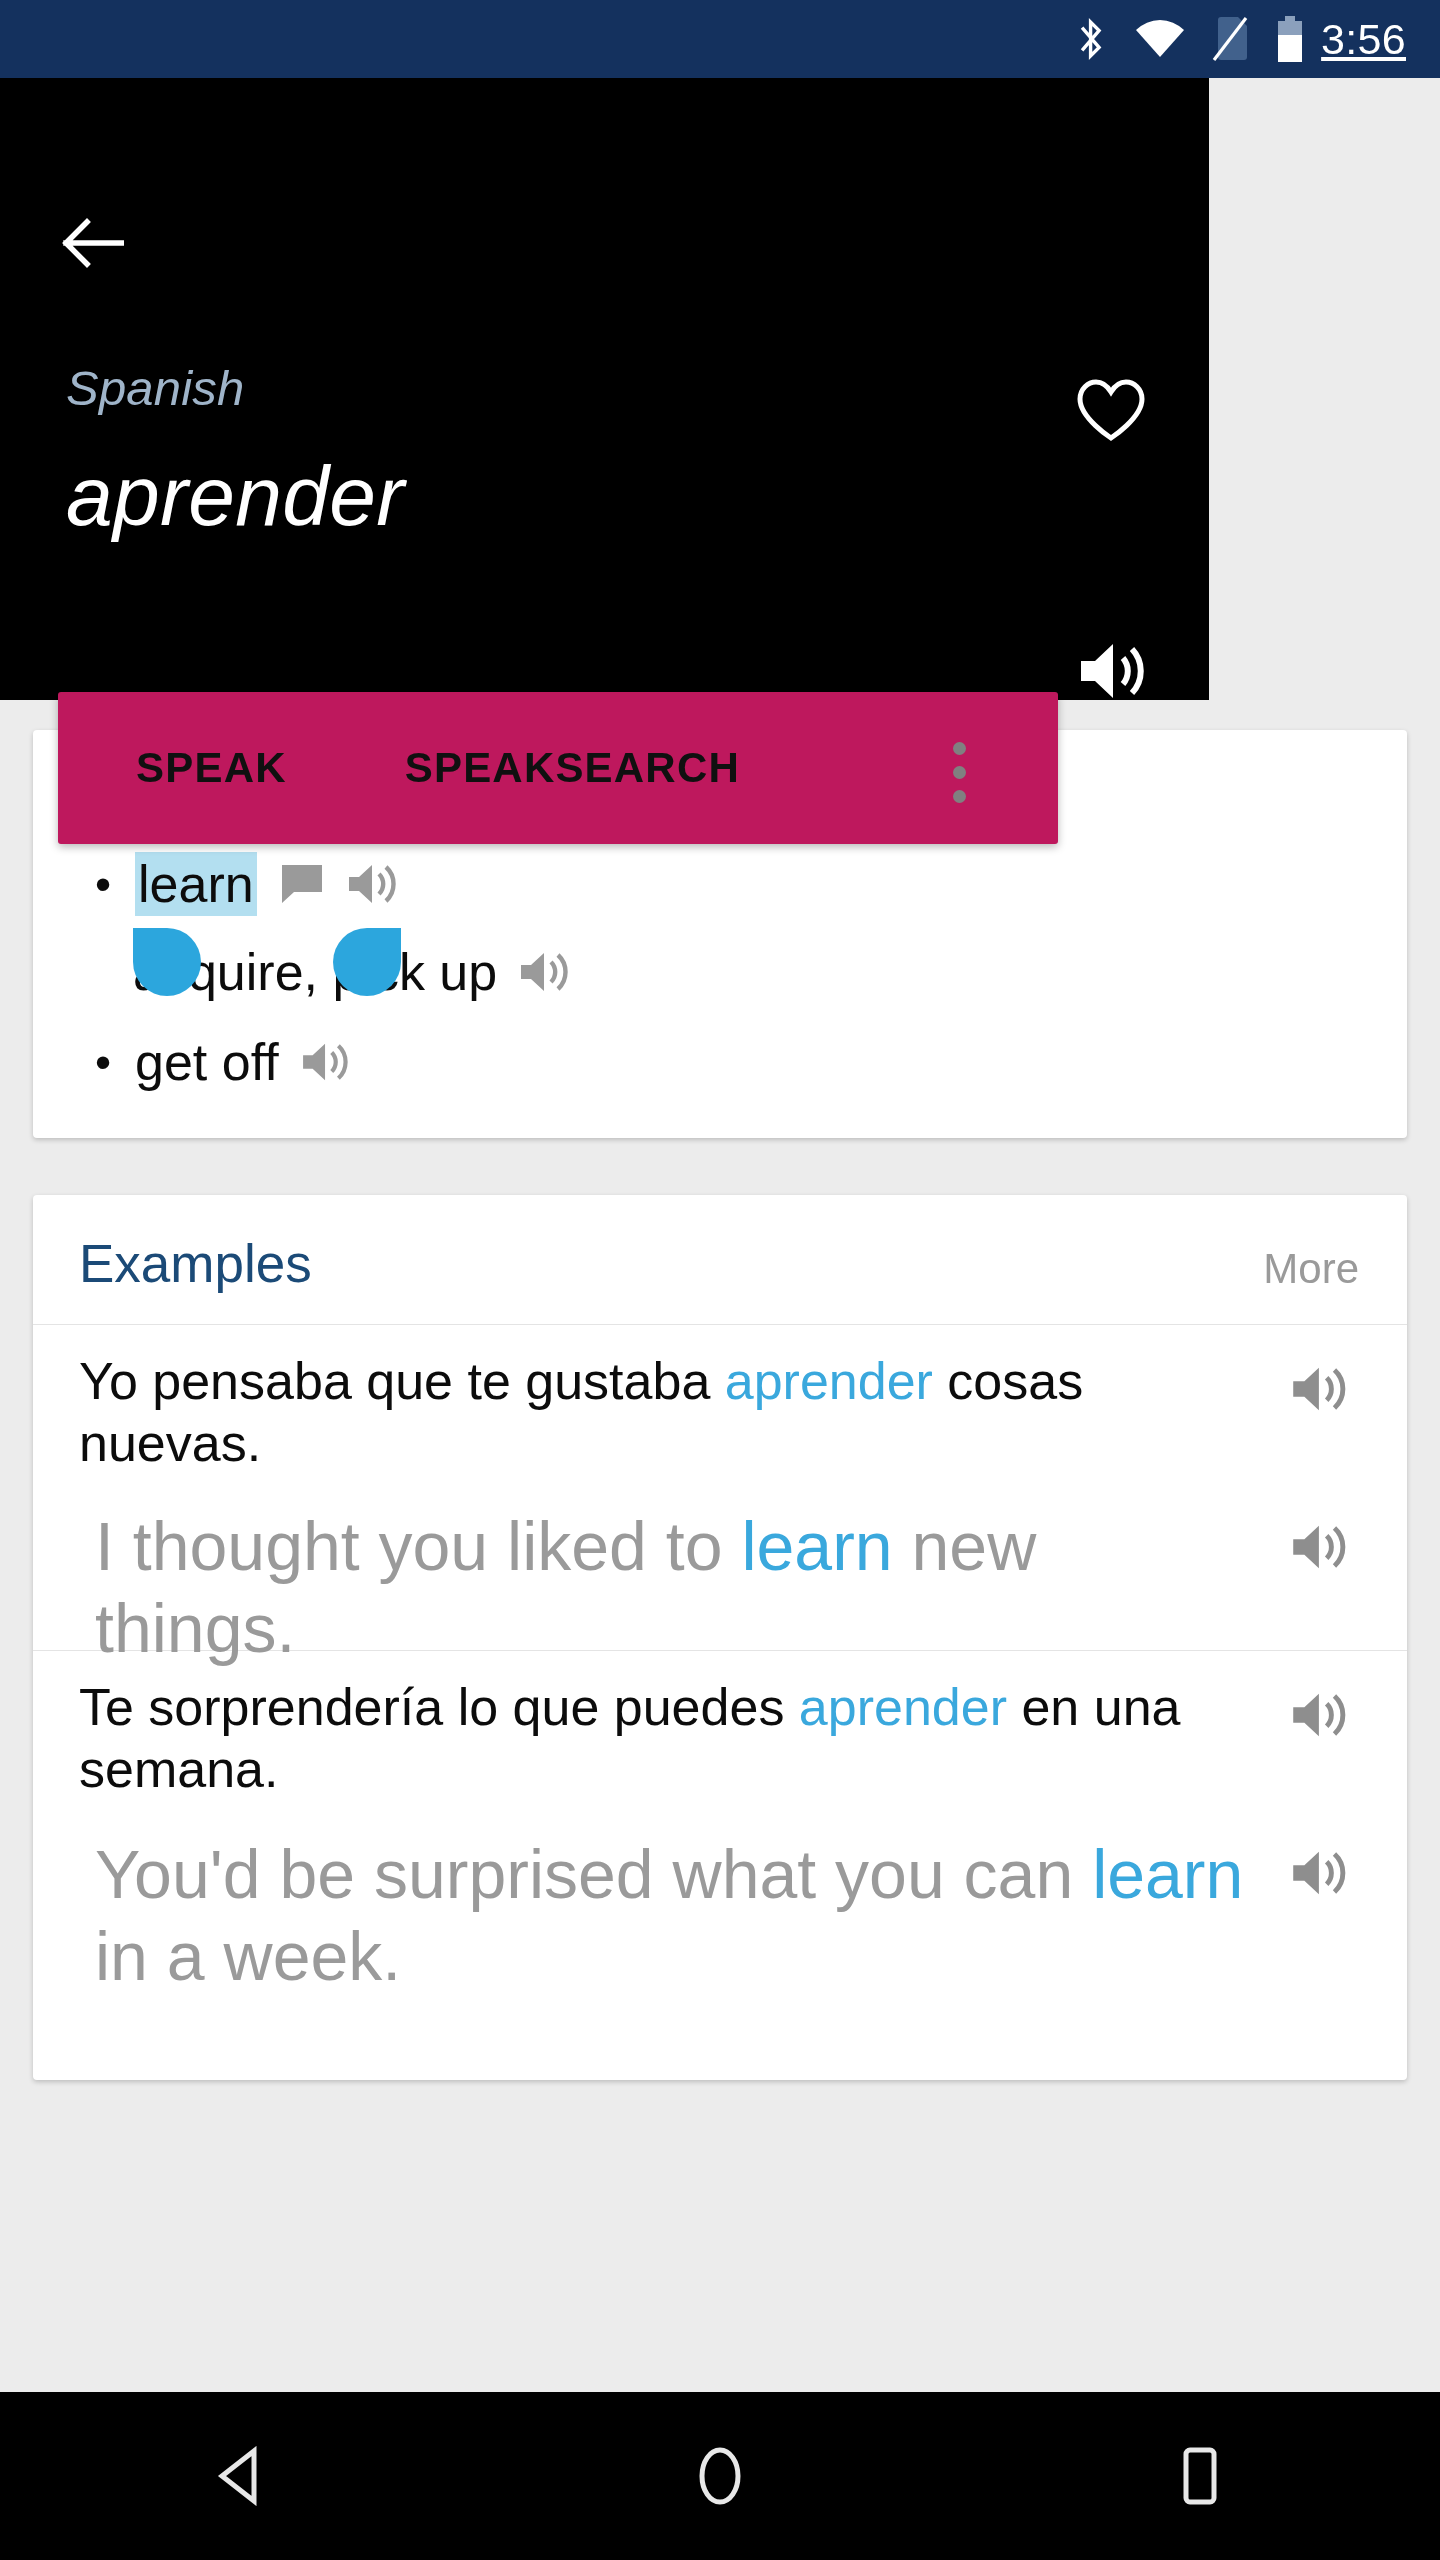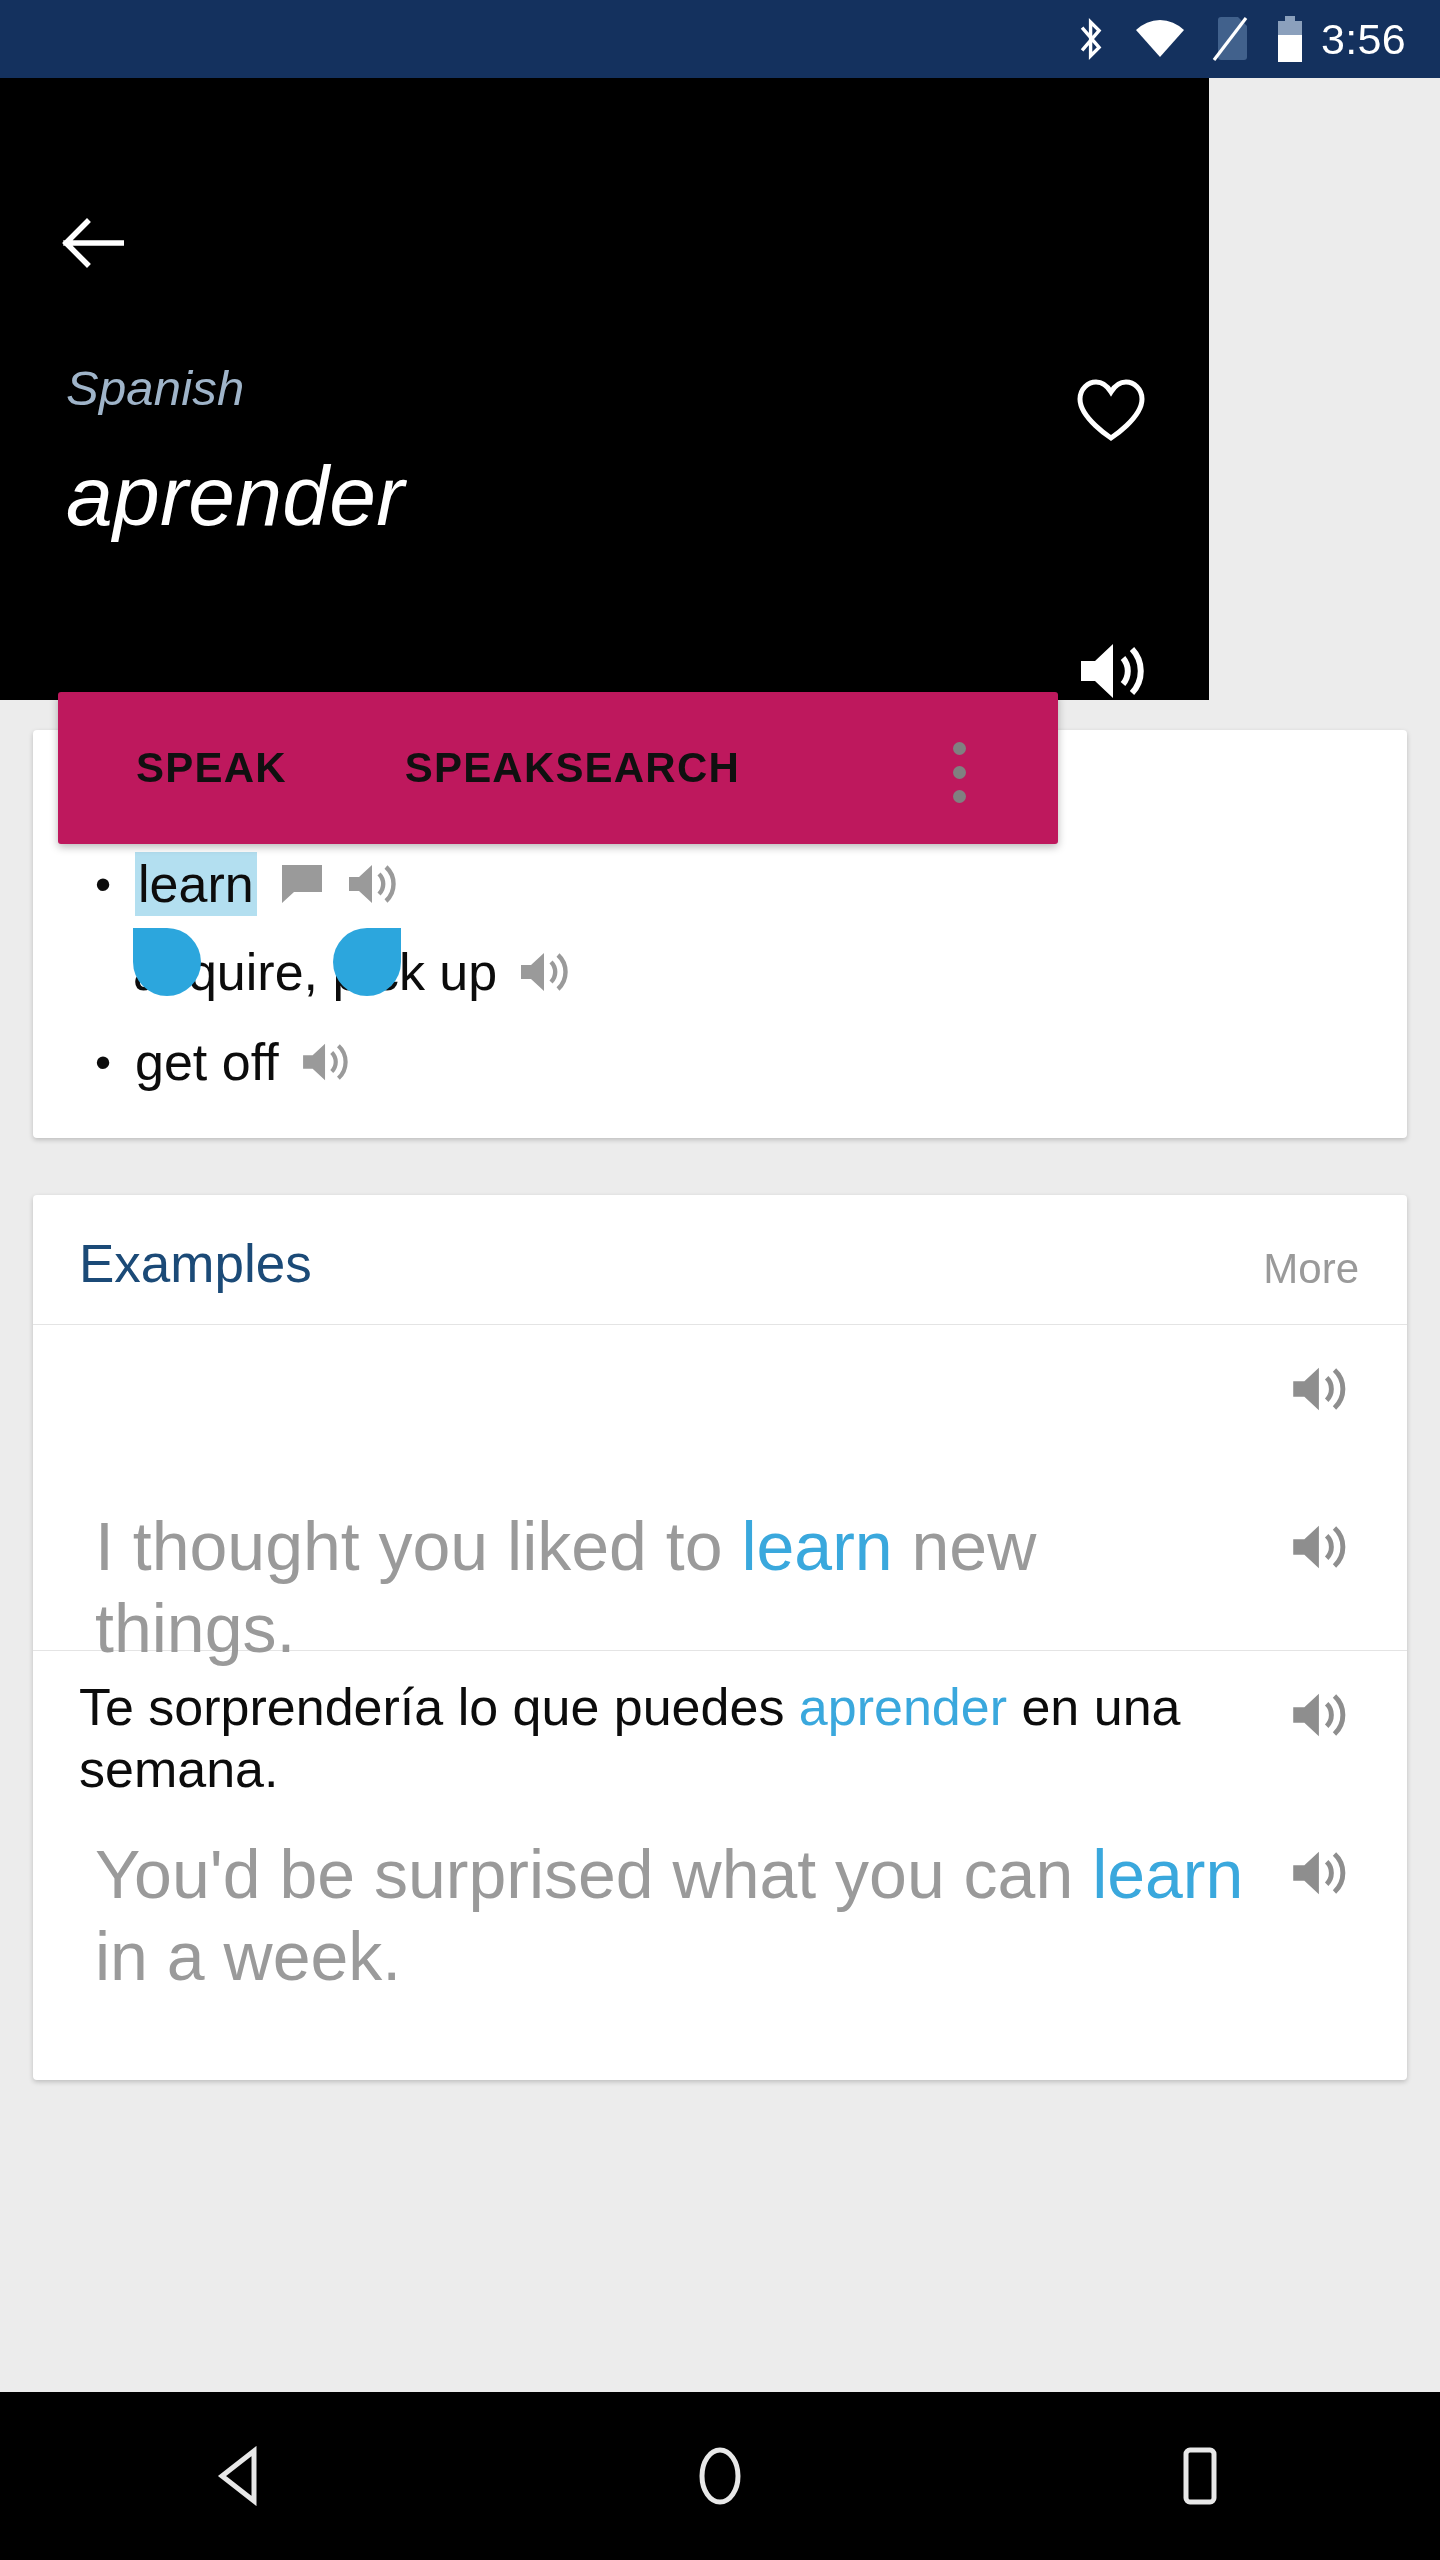--- a/index.html
+++ b/index.html
@@ -14,21 +14,21 @@
   
   #statusbar {
     position:absolute; top:0; left:0; width:1440px; height:78px;
     background:#14315e;
     display:flex; align-items:center; justify-content:flex-end;
     padding-right:34px;
   }
   .sb-icon { display:flex; align-items:center; margin-left:26px; }
   .sb-time {
     color:#ffffff; font-size:43px; letter-spacing:0.3px;
-    margin-left:16px; font-family:"Liberation Sans", sans-serif;
+    margin-left:16px; font-family:"Liberation Sans", sans-serif;text-decoration:underline;
   }
 
   
   #header {
     position:absolute; top:78px; left:0; width:1209px; height:622px;
     background:#000000;
     font-style:italic;
   }
   #back-arrow { position:absolute; left:62px; top:140px; cursor:pointer; }
   #lang-label {
@@ -250,20 +250,23 @@
   </div>
 
   <div class="card" id="examples-card">
 
     <div id="ex-header">
       <div id="ex-title">Examples</div>
       <div id="ex-more">More</div>
     </div>
 
     <div class="ex-item" id="ex-item-0">
+      <div class="ex-src">
+        <span>Yo pensaba que te gustaba </span><span class="accent">aprender</span><span> cosas nuevas.</span>
+      </div>
       <div class="ex-tgt">
         <span>I thought you liked to </span><span class="accent">learn</span><span> new things.</span>
       </div>
       <span class="ex-spk spk-src">
         <svg width="58" height="50" viewBox="0 0 52 44">
           <path d="M2 15 h10 L25 3 v38 L12 29 H2 Z" fill="#8e8e8e"></path>
           <path d="M32 12 A14 14 0 0 1 32 32" fill="none" stroke="#8e8e8e" stroke-width="4.4"></path>
           <path d="M39 5 A23 23 0 0 1 39 39" fill="none" stroke="#8e8e8e" stroke-width="4.4"></path>
         </svg>
       </span>

